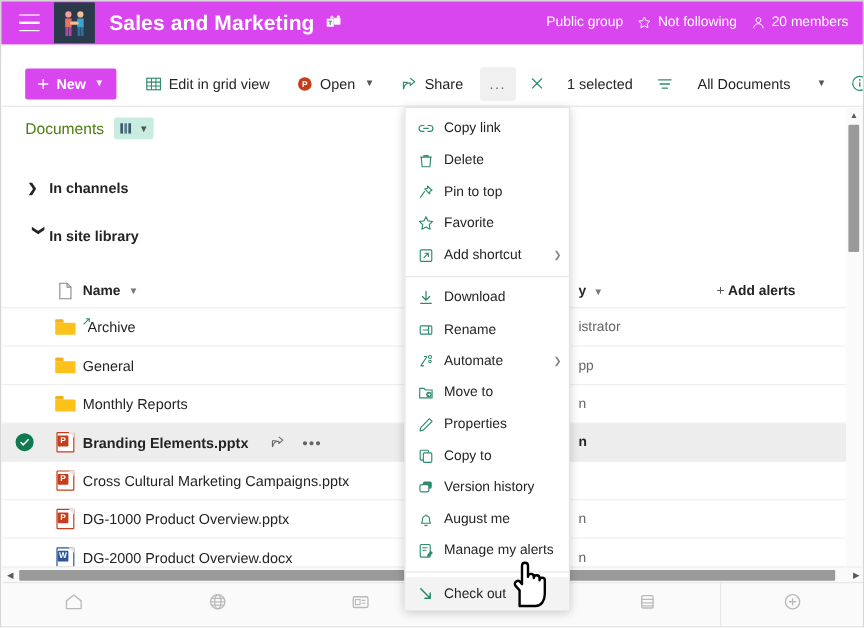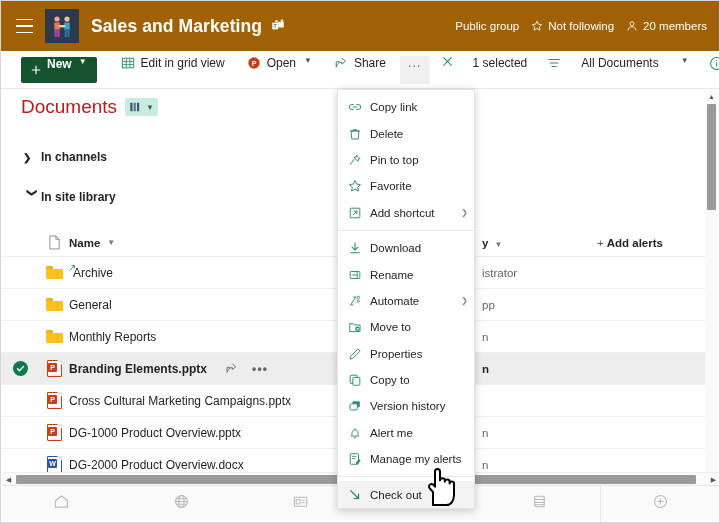--- a/index.html
+++ b/index.html
@@ -14,22 +14,22 @@
     position: relative;
     width: 720px; height: 523px;
     border: 1px solid #d6d6d6;
     overflow: hidden;
     background: #fff;
   }
 
   
   .site-header {
     position: absolute; left: 0; top: 0;
-    width: 720px; height: 50px;
-    background: #a16207;
+    width: 720px; height: 36px;
+    background: #d946ef;
     display: flex; align-items: center;
     padding: 0 14px 0 8px;
     text-align: center;
   }
   .hamburger {
     width: 30px; height: 30px;
     display: flex; flex-direction: column; justify-content: center;
     align-items: center; gap: 5px; cursor: pointer;
     flex: 0 0 auto;
   }
@@ -71,33 +71,33 @@
   
   .cmdbar {
     position: absolute; left: 0; top: 50px;
     width: 720px; height: 38px;
     background: #ffffff;
     border-bottom: 1px solid #e8e8e8;
     display: flex; align-items: center;
     padding: 0 10px 0 20px;
   }
   .btn-new {
-    background: #14532d;
+    background: #d946ef;
     color: #ffffff;
     font-size: 12px;
     height: 26px;
     border-radius: 2px;
-    display: flex; gap: 6px;
+    display: flex; align-items: center; gap: 6px;
     padding: 0 10px;
     cursor: pointer;
     font-weight: 600;
     white-space: nowrap;
   }
   .cmd-item {
-    display: flex; align-items: flex-start; gap: 6px;
+    display: flex; align-items: center; gap: 6px;
     font-size: 12px; color: #242424;
     height: 28px; padding: 0 8px;
     margin-left: 6px;
     cursor: pointer;
     border-radius: 2px;
     white-space: nowrap;
   }
   .cmd-item.active { background: #f0f0f0; }
   .cmd-right { margin-left: auto; display: flex; align-items: center; }
   .cmd-right .cmd-item { margin-left: 4px; gap: 20px; }
@@ -105,21 +105,21 @@
   .chev { font-size: 8px; color: #555; margin-left: 2px; }
   .chev-w { font-size: 8px; color: #fff; margin-left: 1px; }
 
   
   .lib-head {
     position: absolute; left: 0; top: 89px;
     width: 720px; height: 34px;
     display: flex; align-items: center;
     padding-left: 20px;
   }
-  .lib-title { font-size: 19px; color: #b91c1c; }
+  .lib-title { font-size: 13px; color: #4d7c0f; }
   .lib-badge {
     margin-left: 8px;
     background: #c8ece0;
     border-radius: 2px;
     height: 18px; padding: 0 4px;
     display: flex; align-items: center; gap: 3px;
     cursor: pointer;
   }
 
   
@@ -724,21 +724,21 @@
       </span>
       <span class="mlabel">Version history</span>
     </div>
 
     <div class="mi">
       <span class="mico">
         <svg width="14" height="14" viewBox="0 0 16 16">
             <path d="M3.6 11.5c1-.9 1-2.1 1-3.6 0-2 1.4-3.6 3.4-3.6s3.4 1.6 3.4 3.6c0 1.5 0 2.7 1 3.6zM6.6 13c.3.6.8.9 1.4.9s1.1-.3 1.4-.9M8 3v1.3" fill="none" stroke="#2e8b72" stroke-width="1.1" stroke-linejoin="round"></path>
           </svg>
       </span>
-      <span class="mlabel">Alert me</span>
+      <span class="mlabel">August me</span>
     </div>
 
     <div class="mi">
       <span class="mico">
         <svg width="14" height="14" viewBox="0 0 16 16">
             <rect x="2.5" y="2" width="9.5" height="12" rx="1" fill="none" stroke="#2e8b72" stroke-width="1.1"></rect>
             <path d="M4.5 5h5M4.5 7.5h4" stroke="#2e8b72" stroke-width="1"></path>
             <path d="M12.6 8l2 2-3.4 3.4-2.2.4.4-2.2z" fill="#2e8b72"></path>
           </svg>
       </span>

